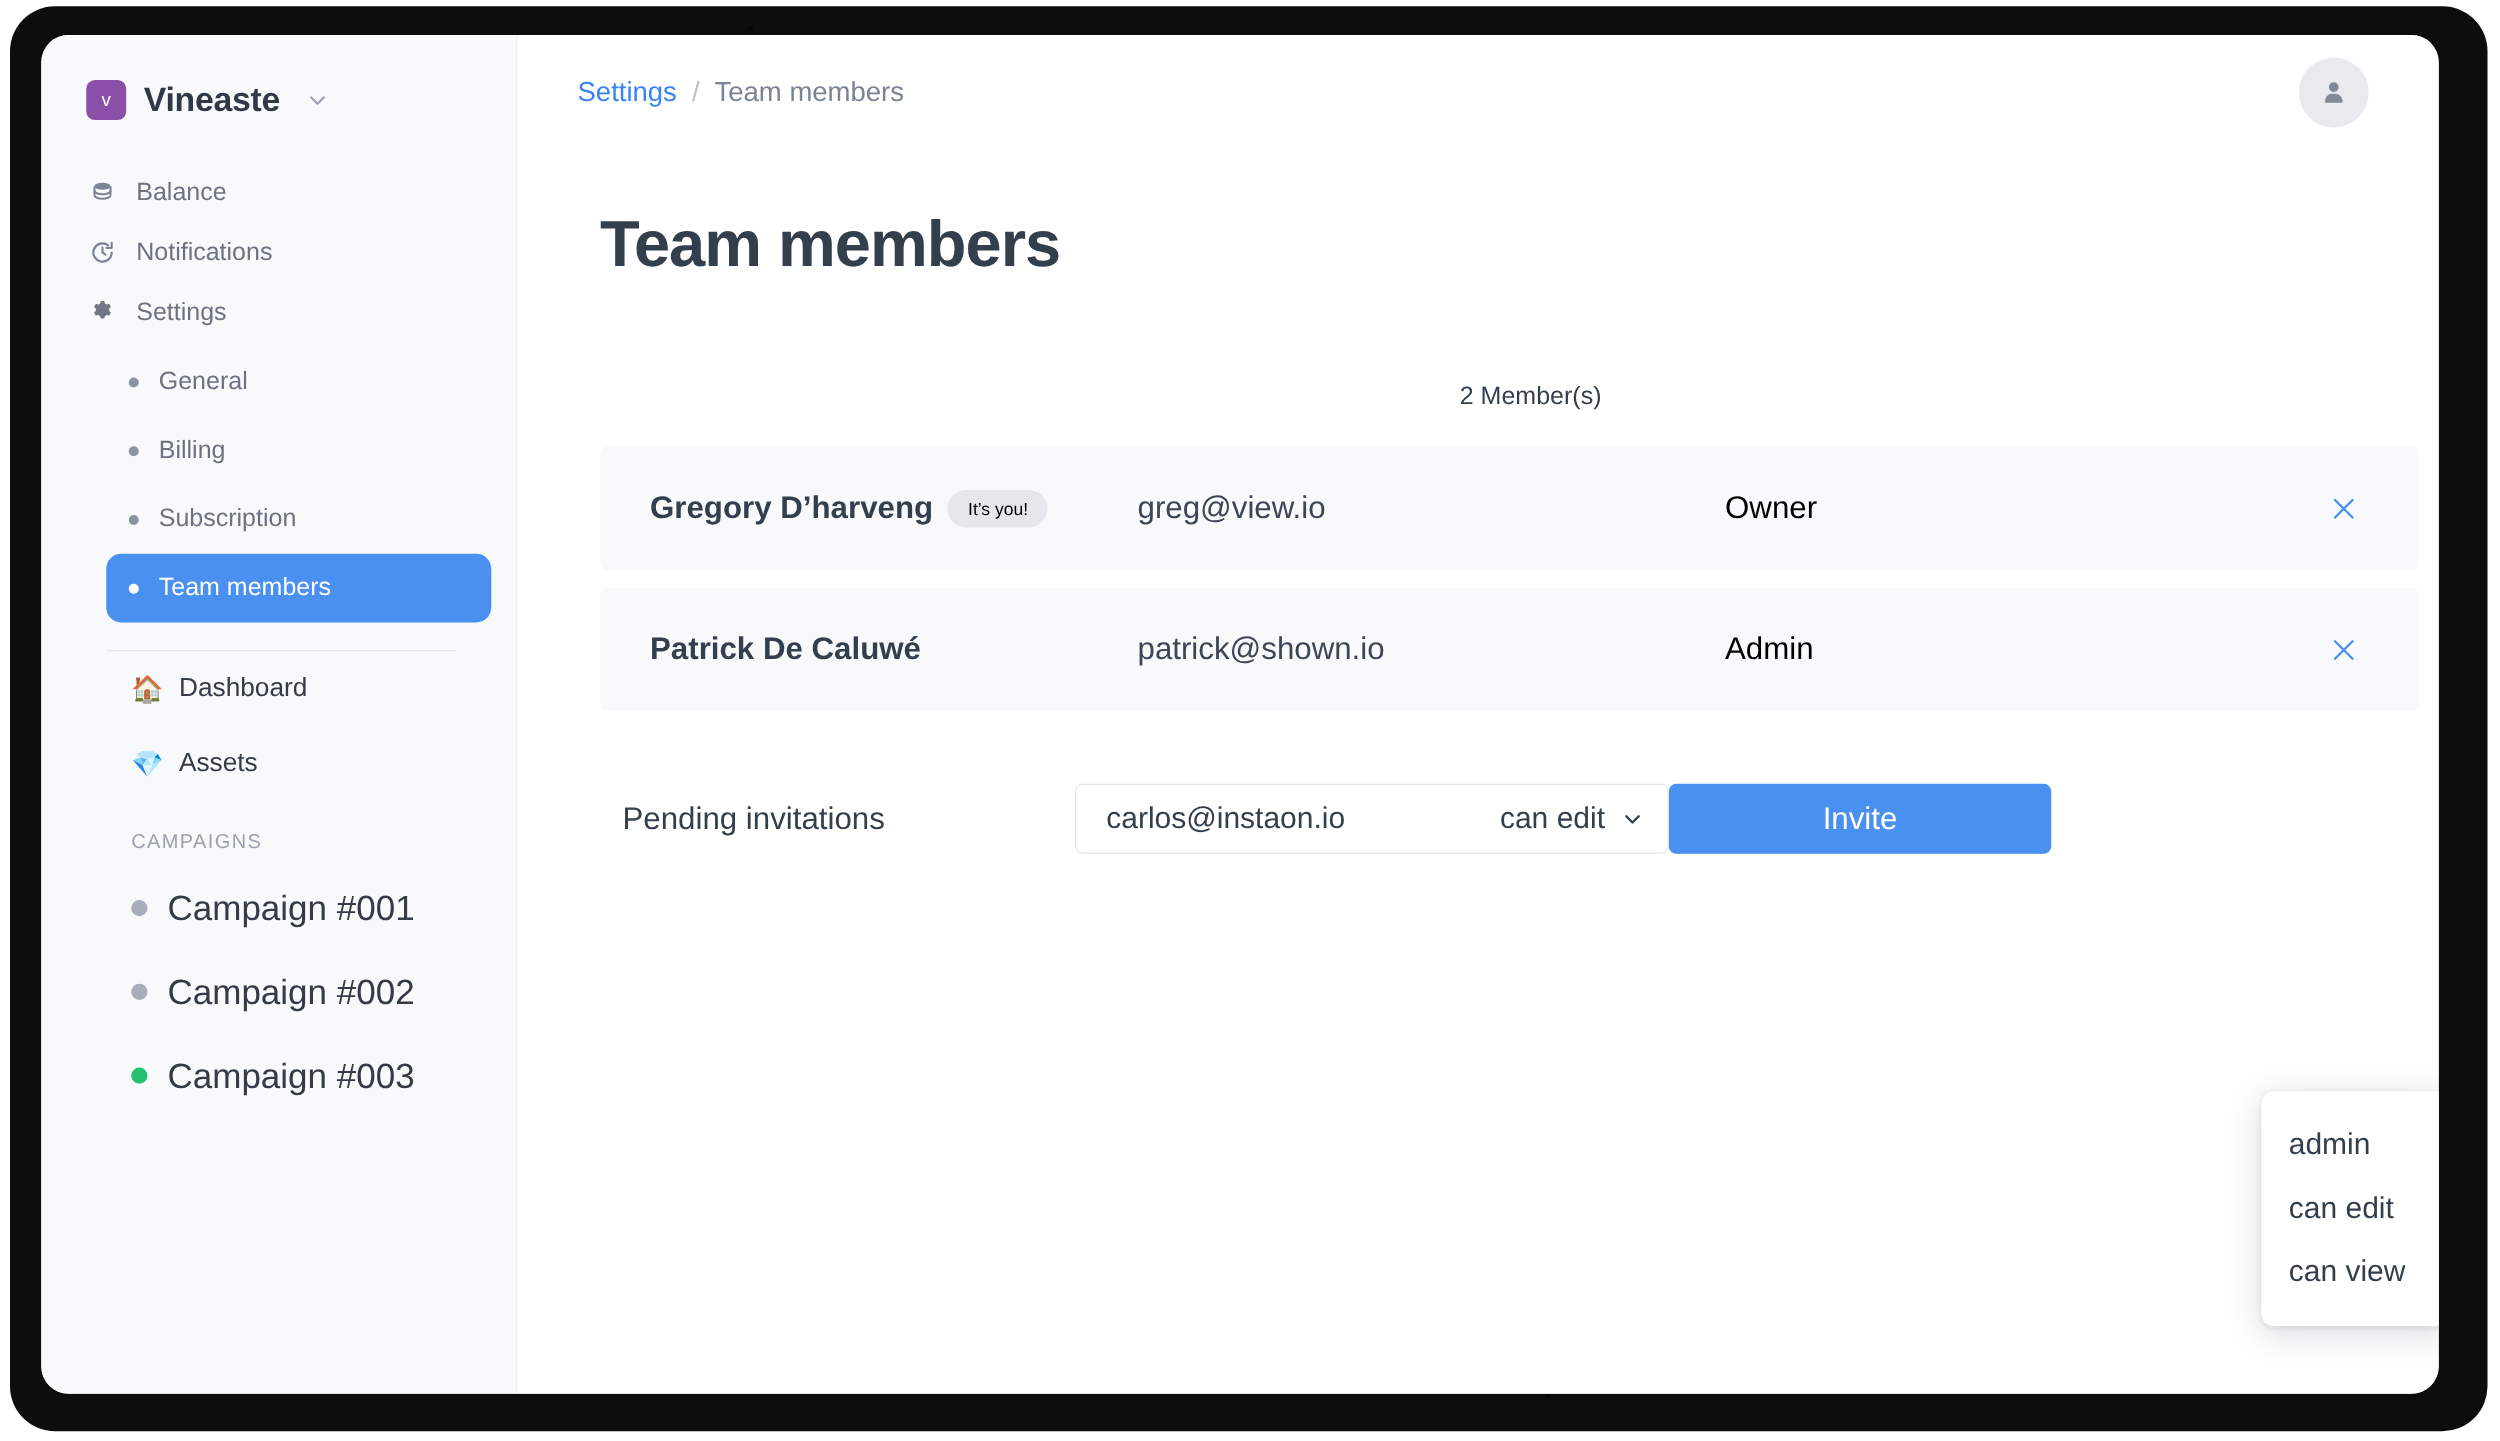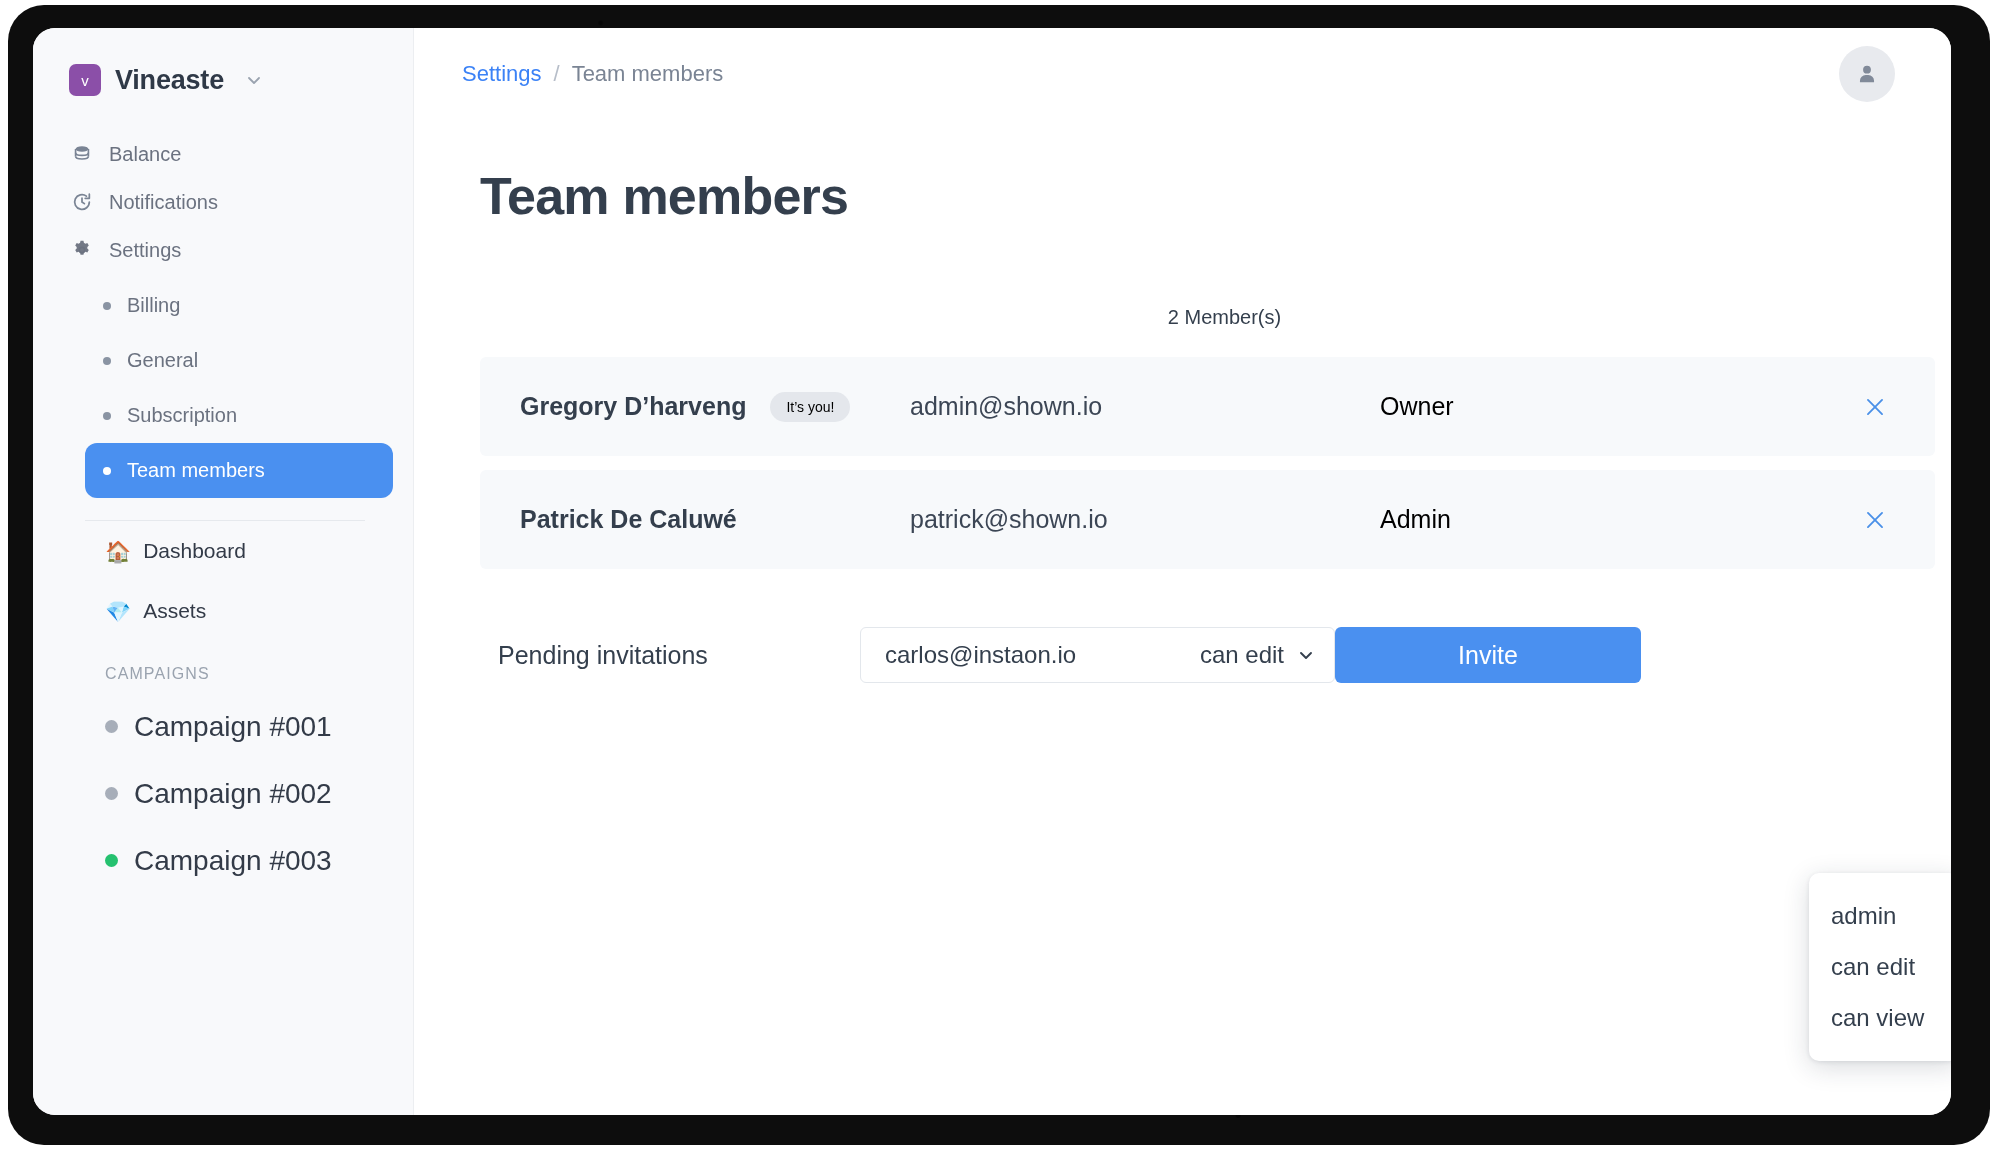--- a/index.html
+++ b/index.html
@@ -232,21 +232,21 @@
     border-radius: 6px;
   }
   .member-row + .member-row { margin-top: 14px; }
 
   .cell-name {
     width: 420px;
     flex: 0 0 420px;
     padding-left: 40px;
     display: flex;
     align-items: center;
-    gap: 24px;
+    gap: 12px;
     font-size: 25px;
     font-weight: 700;
     color: #343f4d;
     white-space: nowrap;
   }
   .you-badge {
     background: #e4e7ec;
     color: #000000;
     font-size: 14px;
     font-weight: 400;
@@ -399,25 +399,25 @@
             <path d="M12 8.2a3.8 3.8 0 1 0 0 7.6 3.8 3.8 0 0 0 0-7.6zm0 5.8a2 2 0 1 1 0-4 2 2 0 0 1 0 4z"></path>
             <path d="M13.6 2h-3.2l-.5 2.2-1.6.9-2.1-.8-1.6 2.8 1.6 1.5v1.8L4.6 12l1.6 2.8 2.1-.8 1.6.9.5 2.3h3.2l.5-2.3 1.6-.9 2.1.8L19.4 12l-1.6-1.6V8.6l1.6-1.5-1.6-2.8-2.1.8-1.6-.9L13.6 2z" opacity=".95"></path>
           </svg>
         </span>
         <span>Settings</span>
       </div>
 
       <div class="subnav">
         <div class="subnav-item">
           <span class="bullet"></span>
-          <span>Billing</span>
+          <span>General</span>
         </div>
         <div class="subnav-item">
           <span class="bullet"></span>
-          <span>General</span>
+          <span>Billing</span>
         </div>
         <div class="subnav-item">
           <span class="bullet"></span>
           <span>Subscription</span>
         </div>
         <div class="subnav-item active">
           <span class="bullet"></span>
           <span>Team members</span>
         </div>
       </div>
@@ -470,21 +470,21 @@
 
         <div class="members-count">2 Member(s)</div>
 
         <div class="member-table">
 
           <div class="member-row">
             <div class="cell-name">
               <span>Gregory D’harveng</span>
               <span class="you-badge">It’s you!</span>
             </div>
-            <div class="cell-email">admin@shown.io</div>
+            <div class="cell-email">greg@view.io</div>
             <div class="cell-role">Owner</div>
             <div class="cell-remove">
               <svg width="26" height="26" viewBox="0 0 24 24" fill="none">
                 <path d="M5.5 5.5l13 13M18.5 5.5l-13 13" stroke="#4a90e8" stroke-width="1.7" stroke-linecap="round"></path>
               </svg>
             </div>
           </div>
 
           <div class="member-row">
             <div class="cell-name">

